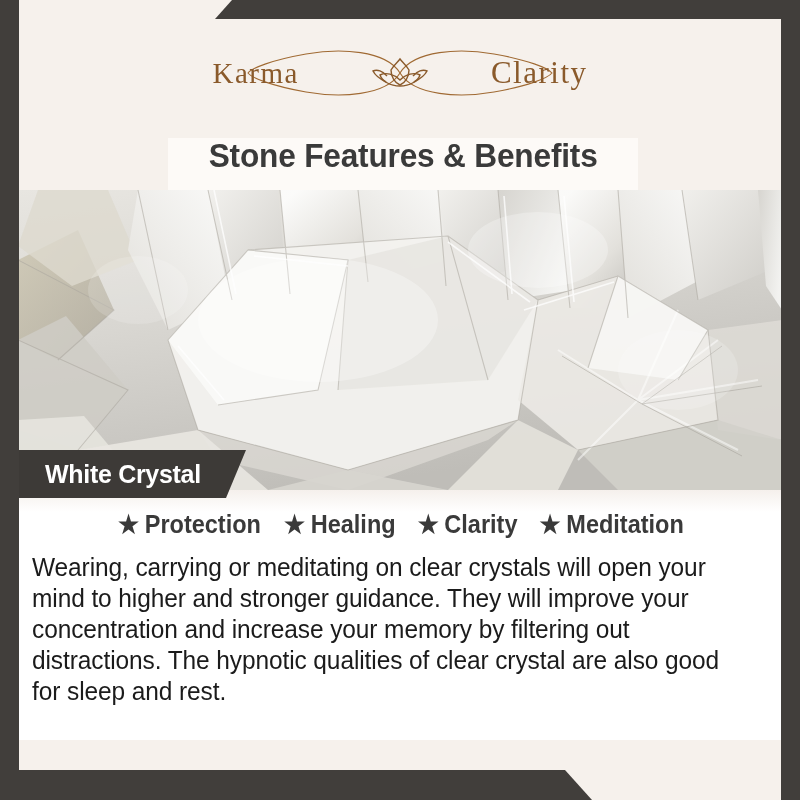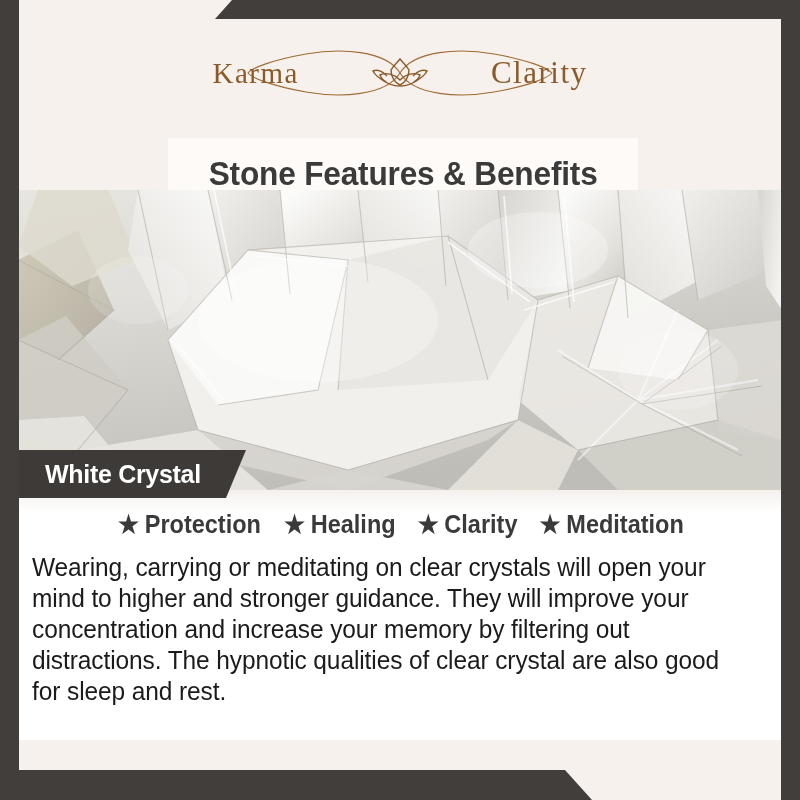--- a/index.html
+++ b/index.html
@@ -89,21 +89,21 @@
 
   
   .title-banner {
     position: absolute;
     top: 138px;
     left: 168px;
     width: 470px;
     height: 52px;
     background: #fdfaf7;
     display: flex;
-    align-items: flex-end;
+    align-items: flex-start;
     justify-content: center;
     z-index: 5;
   }
   .title-text {
     font-family: "Liberation Sans Narrow", "Liberation Sans", sans-serif;
     font-weight: bold;
     font-size: 34px;
     line-height: 1;
     color: #3a3a3a;
     letter-spacing: -0.2px;

